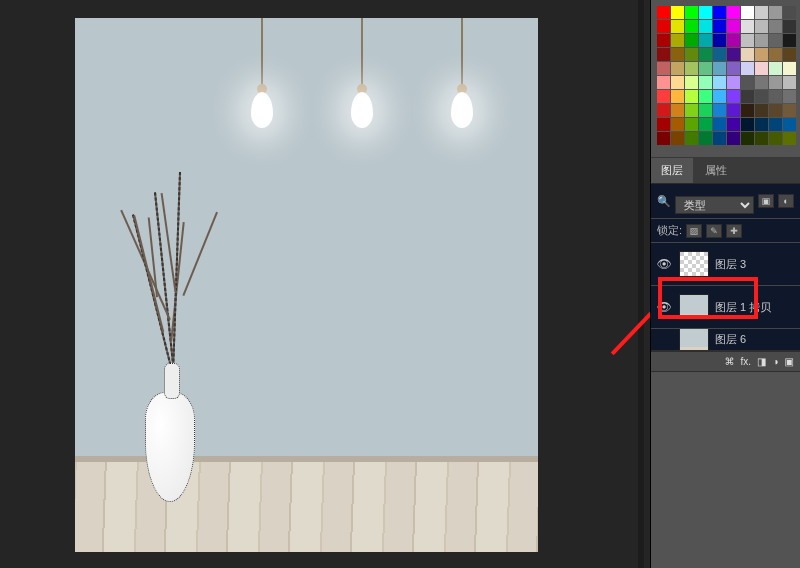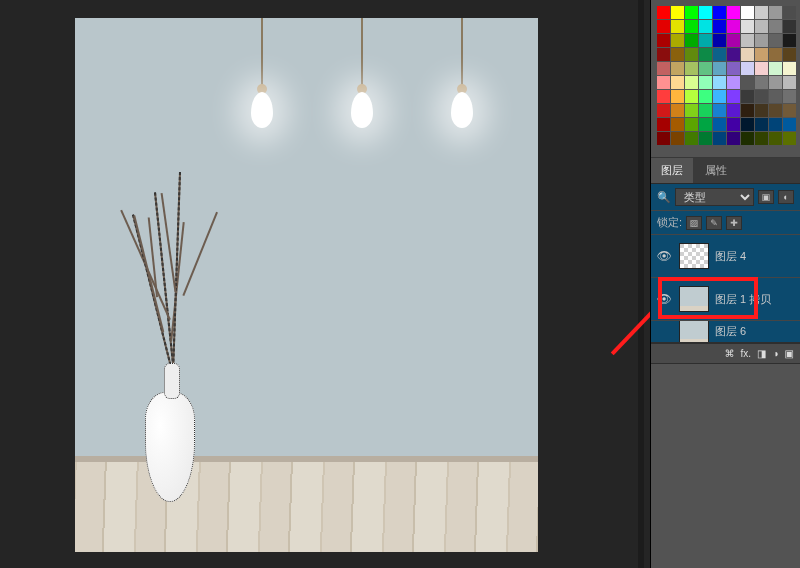--- a/index.html
+++ b/index.html
@@ -158,21 +158,21 @@
 .sw-grid {
   display: grid;
   grid-template-columns: repeat(10, 13px);
   grid-auto-rows: 13px;
   gap: 1px;
 }
 .sw { width: 13px; height: 13px; }
 
 
 .panel {
-  background: #0c4a6e;
+  background: #0f172a;
 }
 .panel-tabs {
   display: flex;
   gap: 2px;
   background: #3a3a3a;
   border-bottom: 1px solid #2a2a2a;
 }
 .tab {
   padding: 5px 10px;
   color: #bbb;
@@ -190,20 +190,21 @@
   border-bottom: 1px solid #454545;
 }
 .search-icon { font-size: 11px; color: #eee; }
 .select {
   background: #474747;
   border: 1px solid #2e2e2e;
   color: #ddd;
   font-size: 11px;
   padding: 1px 4px;
   flex: 1;
+  margin-top: 8px;
 }
 .mini-icon {
   width: 16px; height: 14px;
   border: 1px solid #2e2e2e;
   background: #474747;
   display: flex; align-items: center; justify-content: center;
   font-size: 9px;
 }
 .lock-row { color: #bbb; font-size: 11px; text-align: center; }
 
@@ -415,21 +416,21 @@
     <div class="panel-row lock-row">
       <span>锁定:</span>
       <span class="mini-icon">▨</span>
       <span class="mini-icon">✎</span>
       <span class="mini-icon">✚</span>
     </div>
 
     <div class="layer">
       <span class="eye">👁</span>
       <div class="thumb trans"></div>
-      <span>图层 4</span>
+      <span>图层 3</span>
     </div>
 
     <div class="layer">
       <span class="eye">👁</span>
       <div class="thumb img"></div>
       <span>图层 1 拷贝</span>
     </div>
 
     <div class="layer partial">
       <span class="eye"></span>

